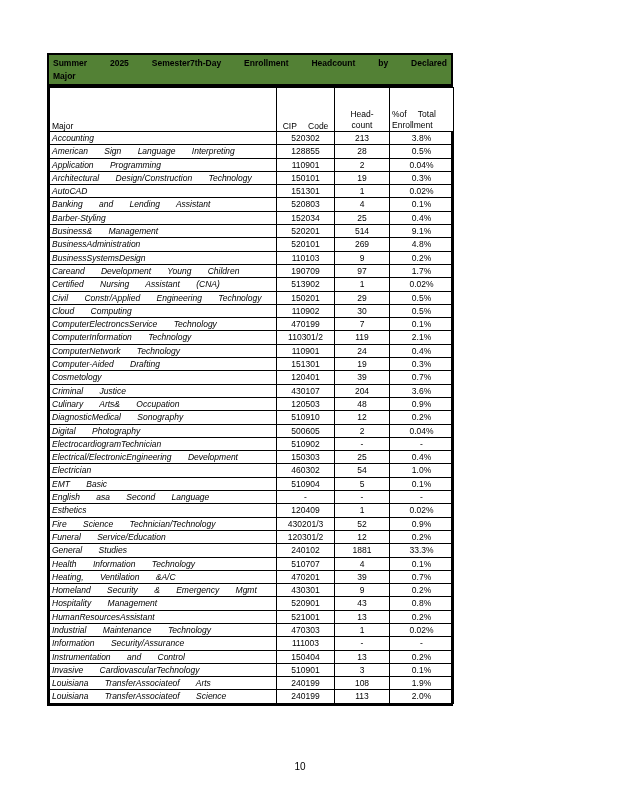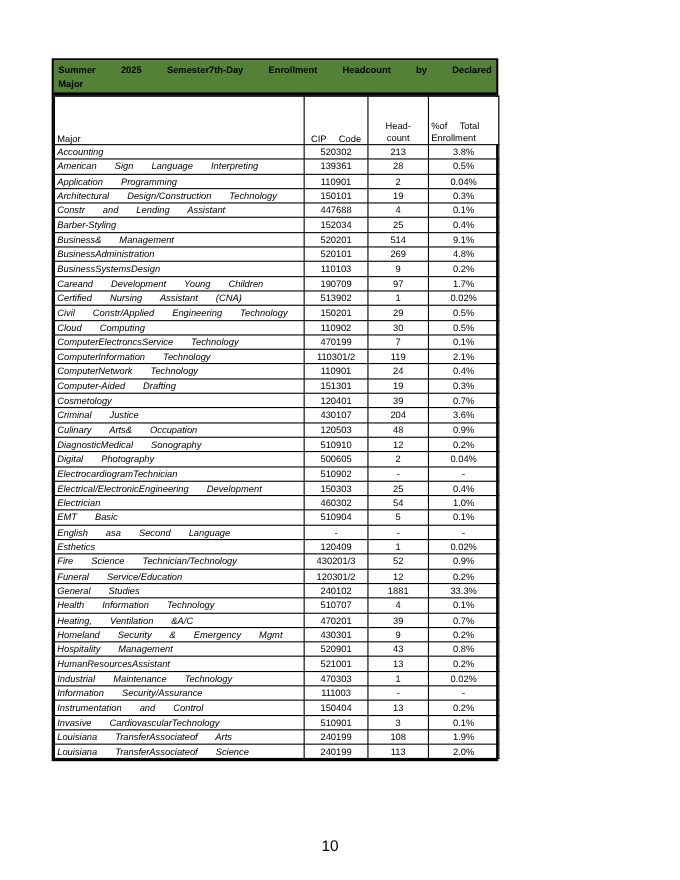--- a/index.html
+++ b/index.html
@@ -67,21 +67,21 @@
     vertical-align: middle;
   }
   td.c-major { text-align: left; word-spacing: 14px; font-style: italic; }
   td.c-cip, td.c-head, td.c-pct { text-align: center; }
   .page-number {
     position: absolute;
     left: 0;
     right: 18px;
     top: 761px;
     text-align: center;
-    font-size: 14px;
+    font-size: 10px;
     color: #000;
   }
 </style>
 </head>
 <body>
 
 <div class="page">
 
   <div class="doc">
 
@@ -113,39 +113,45 @@
       </thead>
       <tbody>
           <tr>
     <td class="c-major">Accounting</td>
     <td class="c-cip">520302</td>
     <td class="c-head">213</td>
     <td class="c-pct">3.8%</td>
   </tr>
           <tr>
     <td class="c-major">American Sign Language Interpreting</td>
-    <td class="c-cip">139361</td>
+    <td class="c-cip">128855</td>
     <td class="c-head">28</td>
     <td class="c-pct">0.5%</td>
   </tr>
           <tr>
     <td class="c-major">Application Programming</td>
     <td class="c-cip">110901</td>
     <td class="c-head">2</td>
     <td class="c-pct">0.04%</td>
   </tr>
           <tr>
     <td class="c-major">Architectural Design/Construction Technology</td>
     <td class="c-cip">150101</td>
     <td class="c-head">19</td>
     <td class="c-pct">0.3%</td>
   </tr>
           <tr>
-    <td class="c-major">Constr and Lending Assistant</td>
-    <td class="c-cip">447688</td>
+    <td class="c-major">AutoCAD</td>
+    <td class="c-cip">151301</td>
+    <td class="c-head">1</td>
+    <td class="c-pct">0.02%</td>
+  </tr>
+          <tr>
+    <td class="c-major">Banking and Lending Assistant</td>
+    <td class="c-cip">520803</td>
     <td class="c-head">4</td>
     <td class="c-pct">0.1%</td>
   </tr>
           <tr>
     <td class="c-major">Barber-Styling</td>
     <td class="c-cip">152034</td>
     <td class="c-head">25</td>
     <td class="c-pct">0.4%</td>
   </tr>
           <tr>

